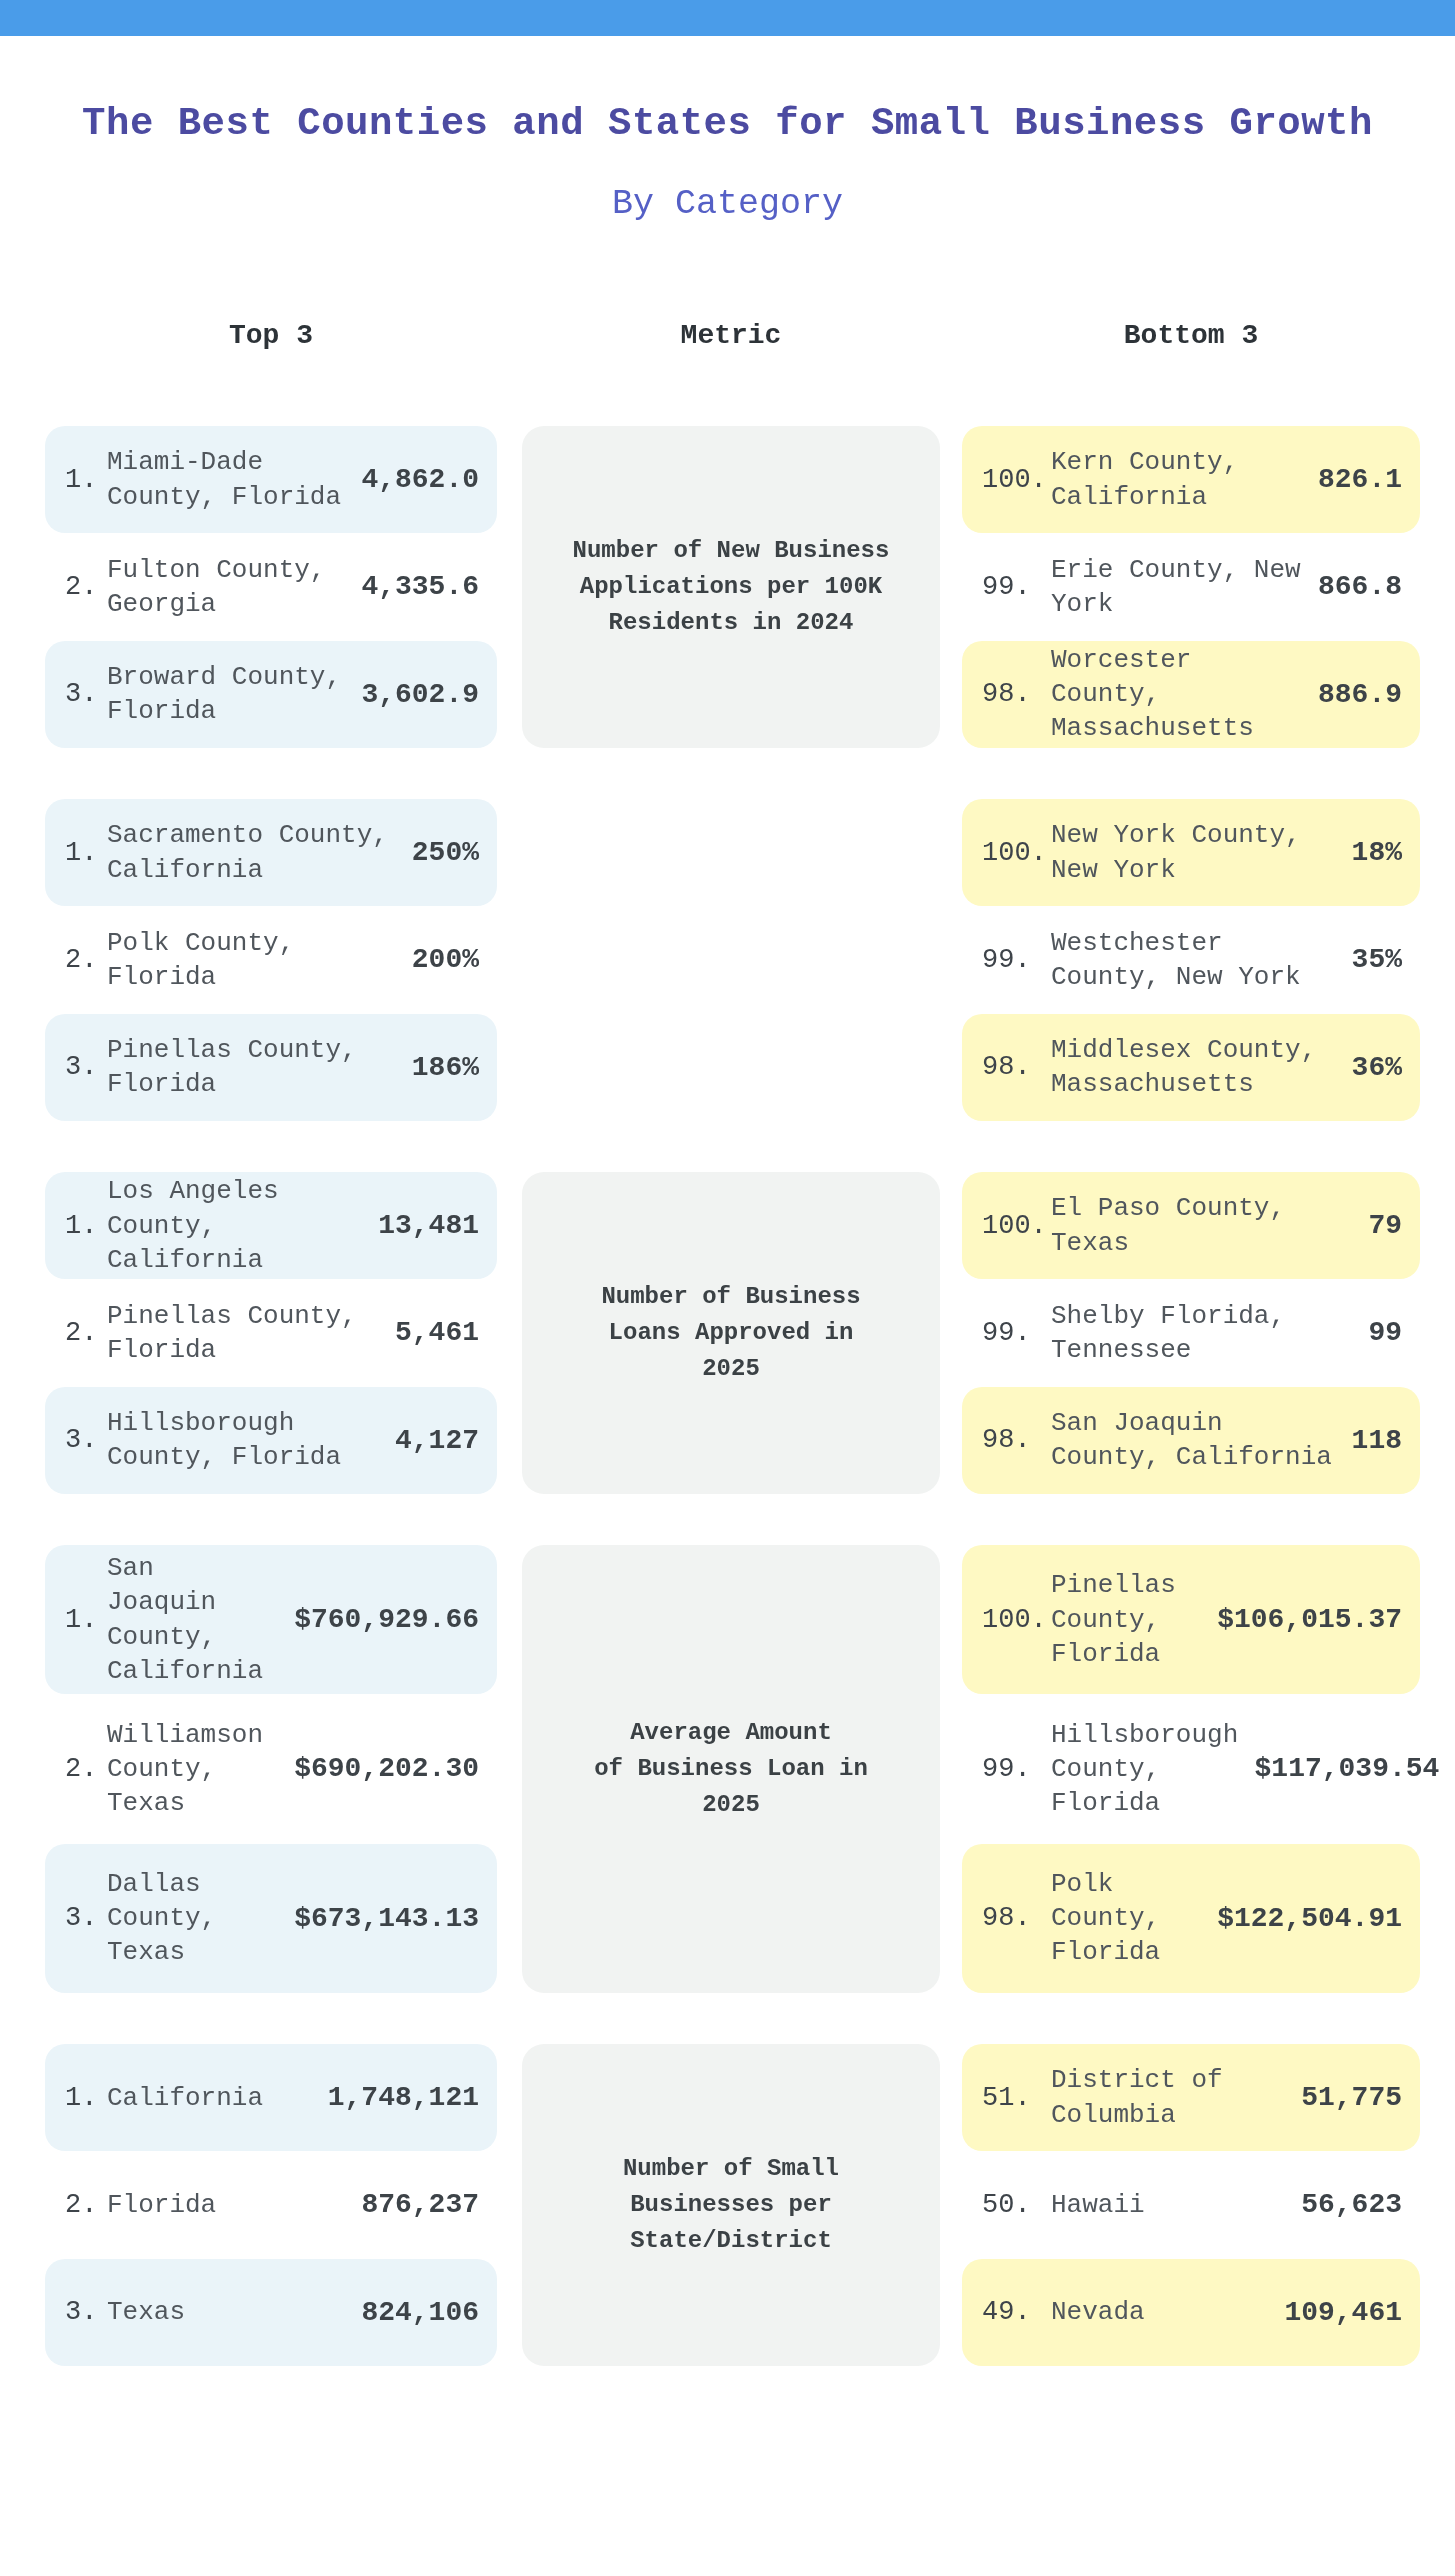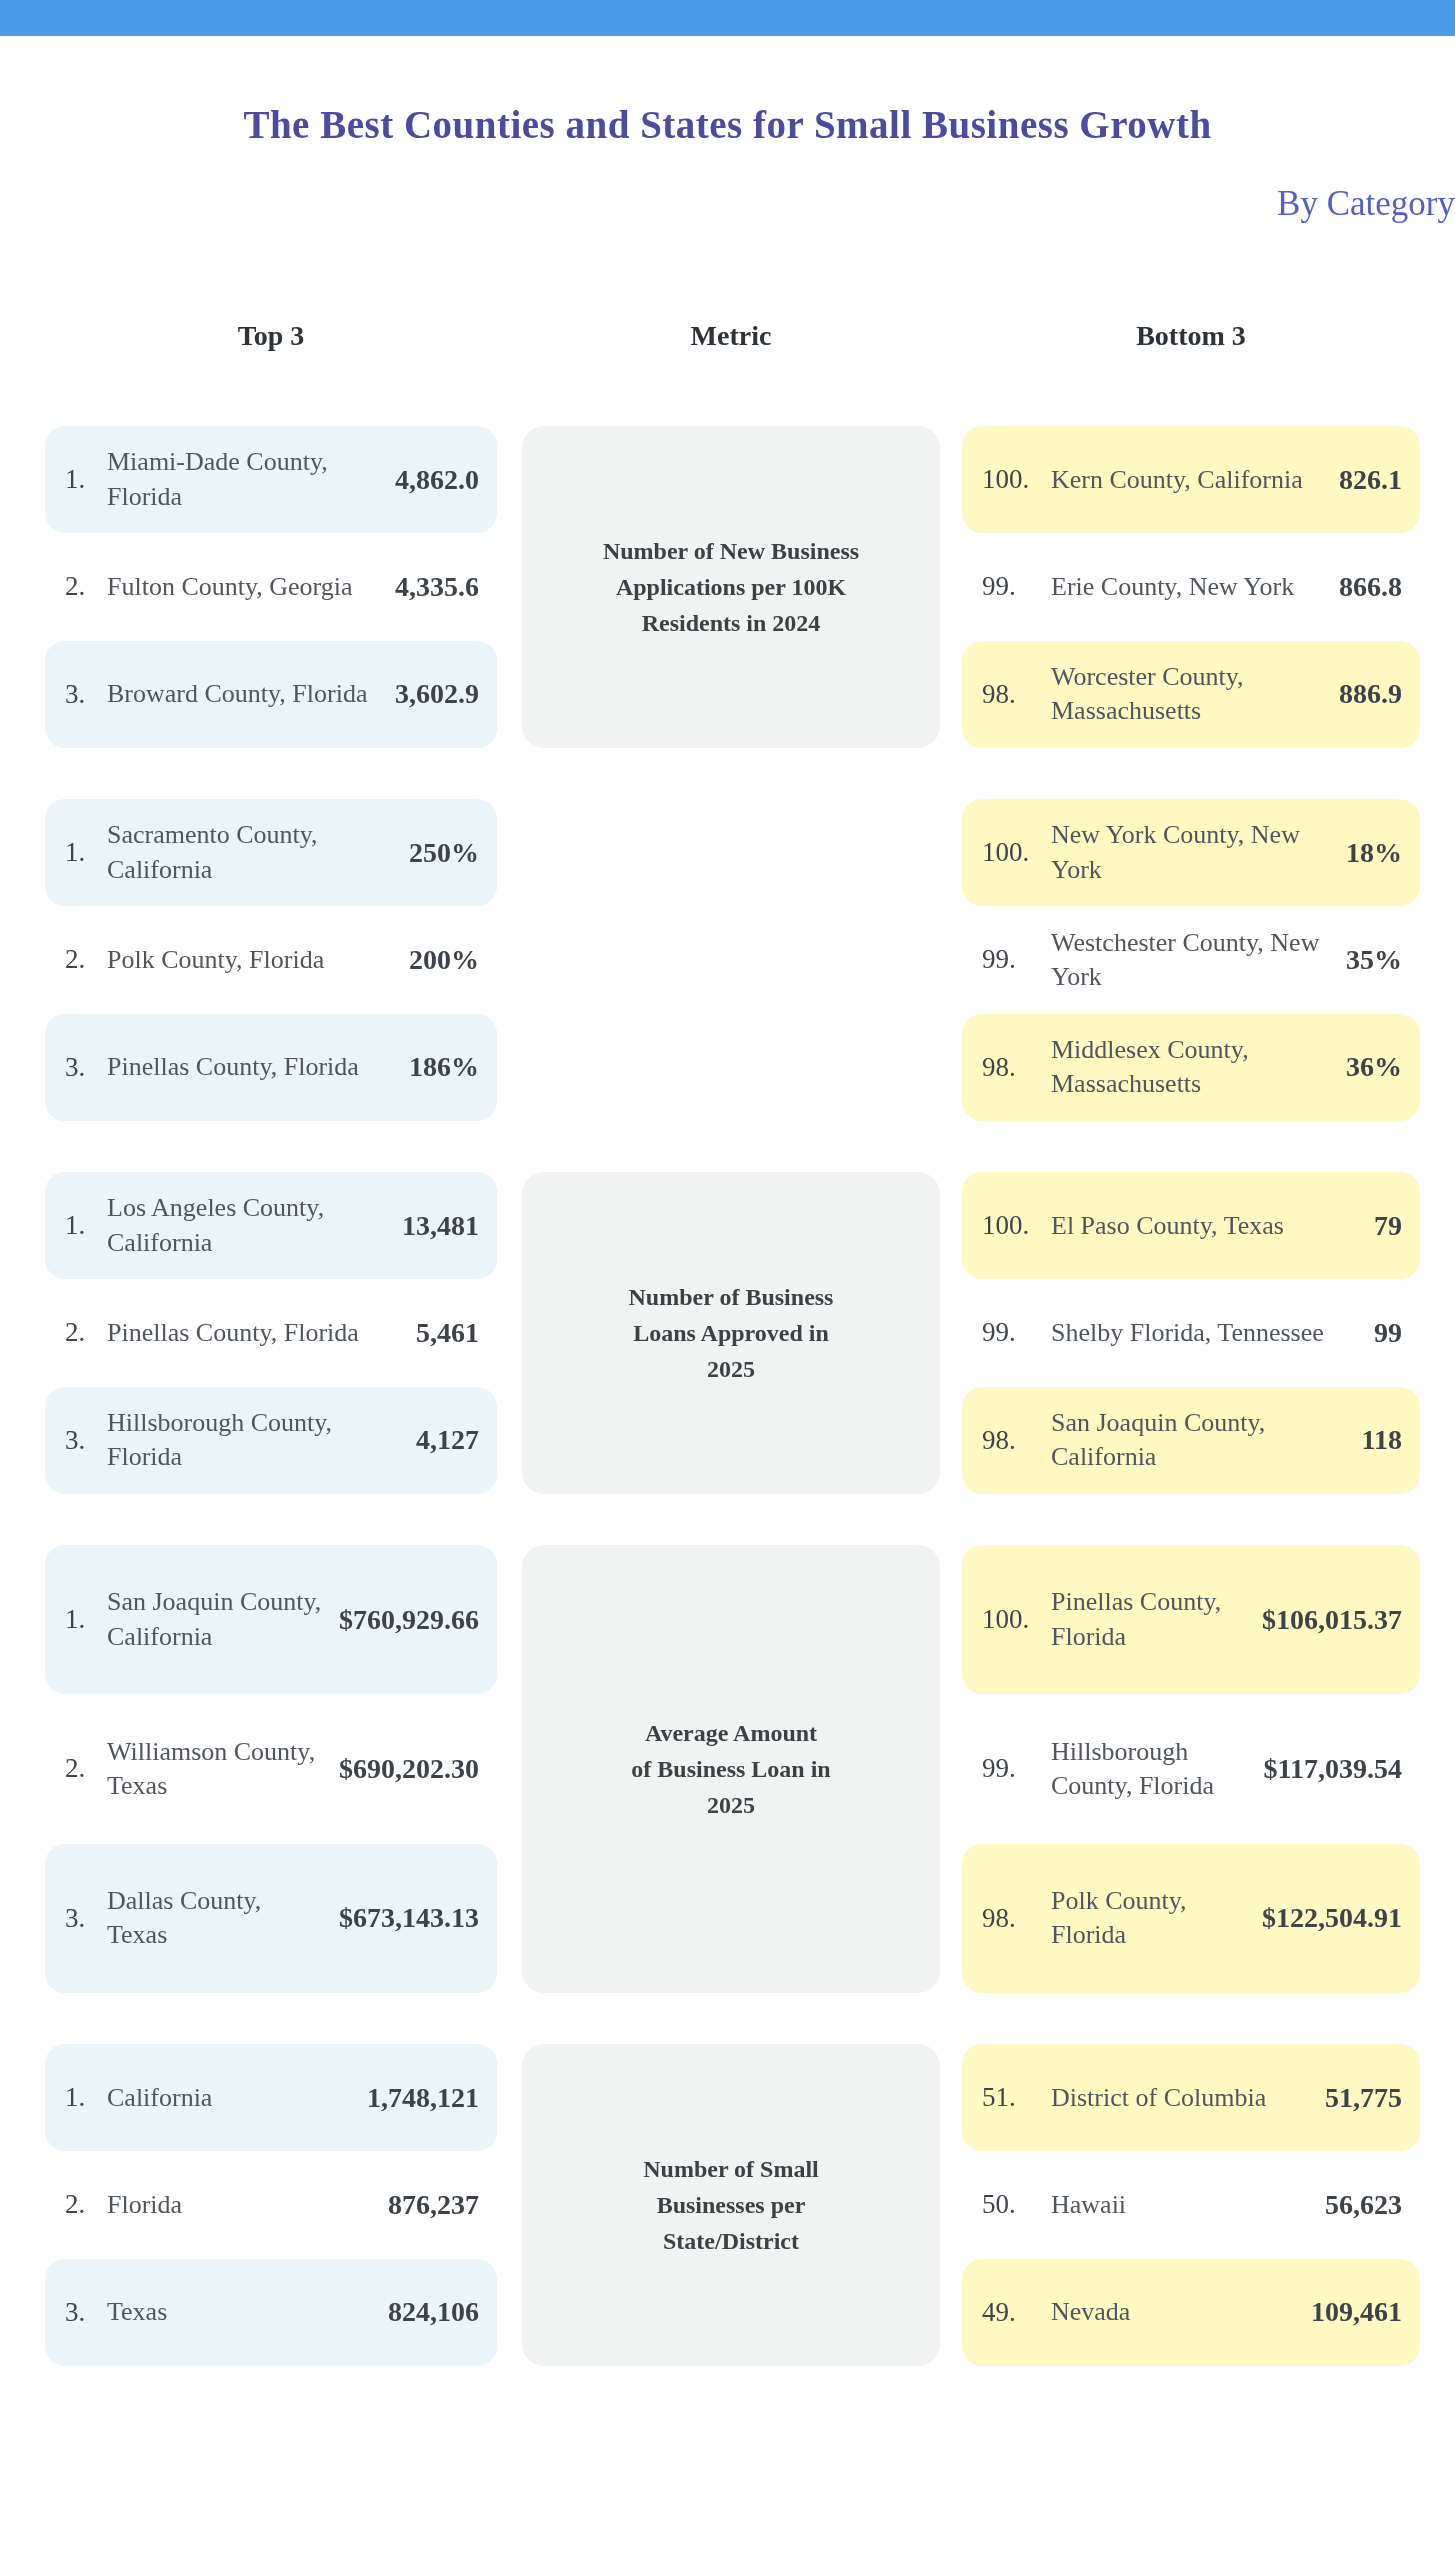--- a/index.html
+++ b/index.html
@@ -1,23 +1,23 @@
 <!DOCTYPE html>
 <html style="font-size:14.6px"><head>
 <meta charset="utf-8">
 <style>
   html,body{margin:0;padding:0;background:#ffffff;}
   #page{position:relative;width:1455px;height:2418px;background:#ffffff;
-        font-family:Liberation Serif, serif;color:#3d4348;overflow:hidden;}
+        font-family:Liberation Mono, monospace;color:#3d4348;overflow:hidden;}
 
   .topbar{position:absolute;left:0;top:0;width:1455px;height:36px;background:#4a9ce9;}
 
   .title{position:absolute;left:0;top:102px;width:1455px;text-align:center;
          font-size:39px;font-weight:bold;color:#4c4ba1;letter-spacing:0.5px;}
-  .subtitle{position:absolute;left:0;top:184px;width:1455px;text-align:right;
+  .subtitle{position:absolute;left:0;top:184px;width:1455px;text-align:center;
          font-size:35px;font-weight:400;color:#5560c6;}
 
   .colhead{position:absolute;top:320px;text-align:center;font-size:28px;
          font-weight:bold;color:#2d3338;}
   .colhead.left{left:45px;width:452px;}
   .colhead.mid{left:522px;width:418px;}
   .colhead.right{left:962px;width:458px;}
 
   .section{position:absolute;left:0;width:1455px;}
   .col{position:absolute;top:0;height:100%;display:flex;flex-direction:column;}

